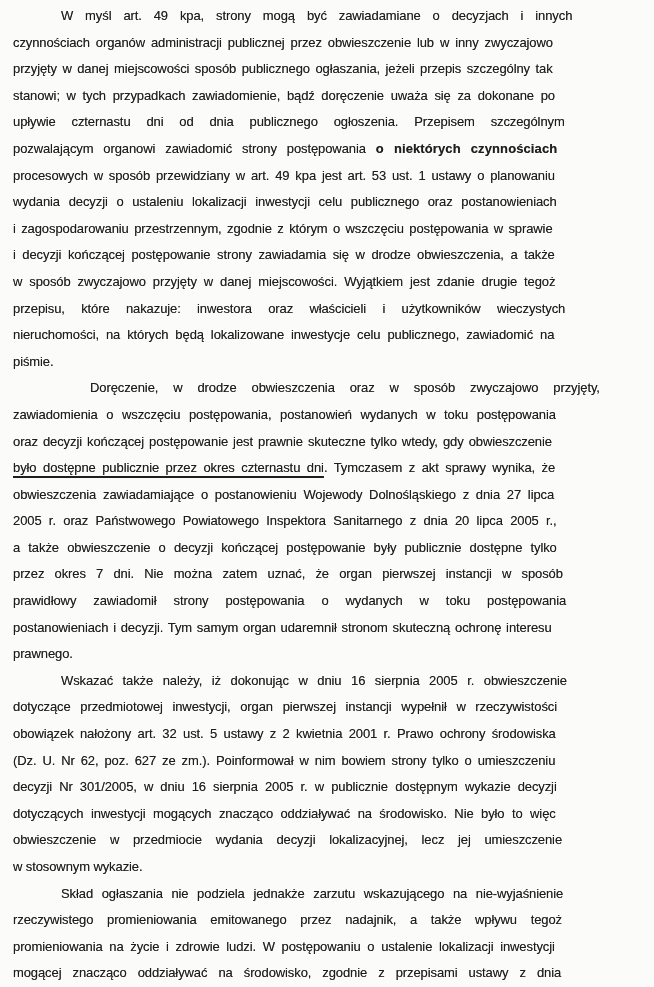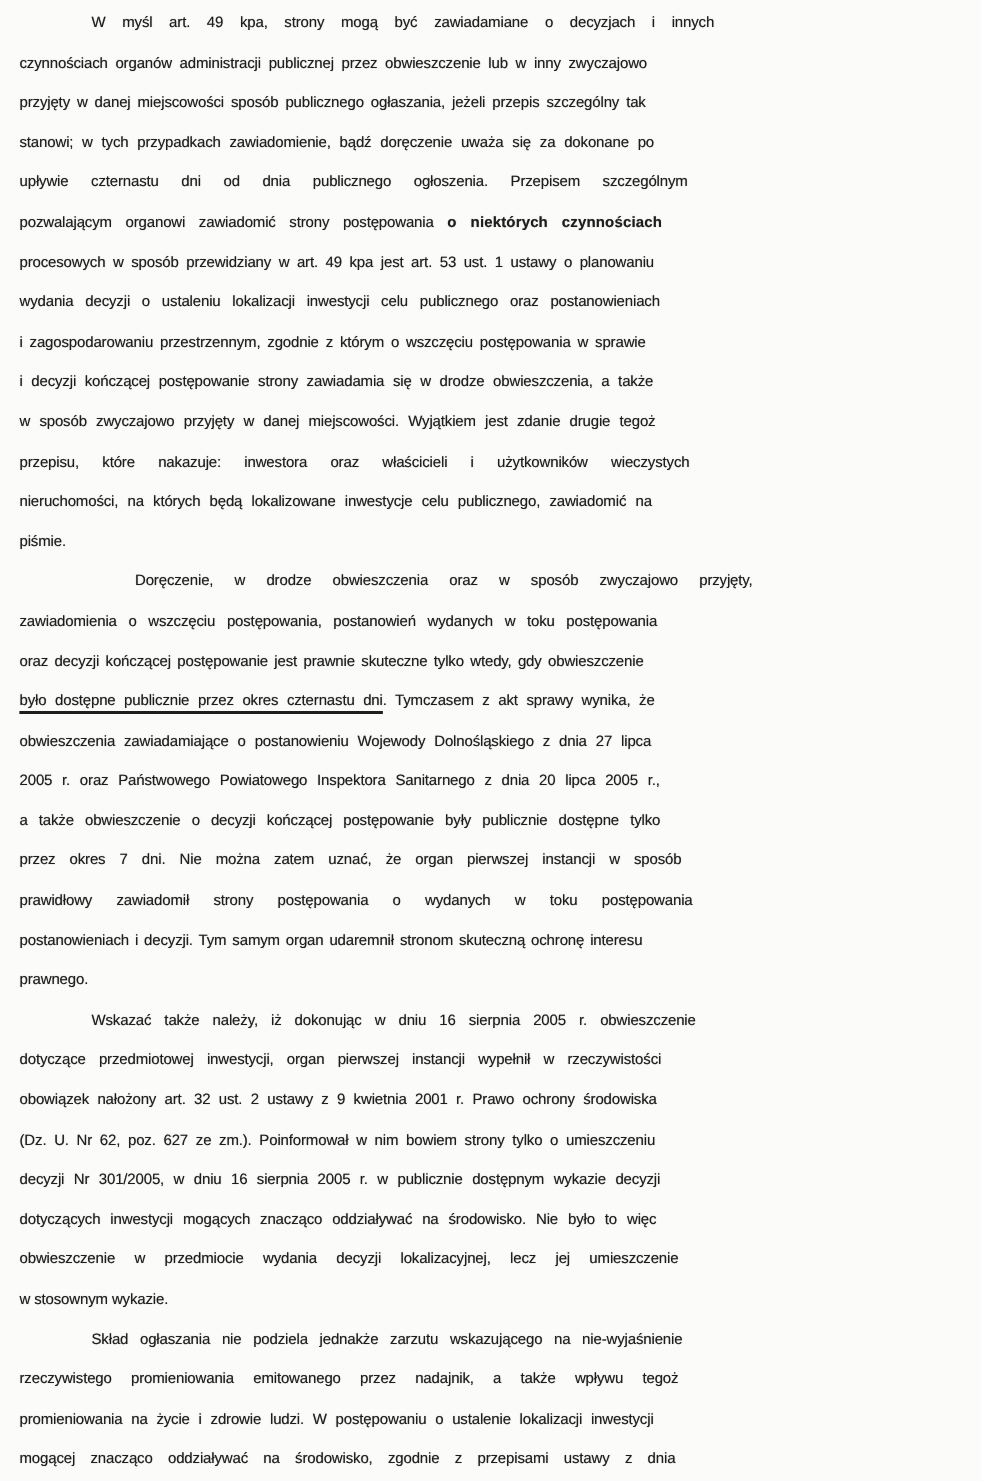--- a/index.html
+++ b/index.html
@@ -12,21 +12,21 @@
     height: 987px;
     overflow: hidden;
     background: var(--paper);
   }
   .page {
     width: 654px;
     height: 987px;
     padding: 3px 8px 0 13px;
     background: var(--paper);
     font-family: "Liberation Sans", "DejaVu Sans", sans-serif;
-    font-size: 10px;
+    font-size: 13px;
     color: var(--ink);
     text-shadow: 0 0 0.6px rgba(20,20,20,0.55); 
     letter-spacing: -0.1px;
   }
   .para { display: block; }
   .line {
     display: block;
     height: 26.6px;
     line-height: 26.6px;
     width: 100%;
@@ -75,21 +75,21 @@
       <div class="line"><span class="line-inner" style="word-spacing: 3.84px;"><span class="seg">2005 r. oraz Państwowego Powiatowego Inspektora Sanitarnego z dnia 20 lipca 2005 r.,</span></span></div>
       <div class="line"><span class="line-inner" style="word-spacing: 4.71px;"><span class="seg">a także obwieszczenie o decyzji kończącej postępowanie były publicznie dostępne tylko</span></span></div>
       <div class="line"><span class="line-inner" style="word-spacing: 6.72px;"><span class="seg">przez okres 7 dni. Nie można zatem uznać, że organ pierwszej instancji w sposób</span></span></div>
       <div class="line"><span class="line-inner" style="word-spacing: 13.49px;"><span class="seg">prawidłowy zawiadomił strony postępowania o wydanych w toku postępowania</span></span></div>
       <div class="line"><span class="line-inner" style="word-spacing: 1.28px;"><span class="seg">postanowieniach i decyzji. Tym samym organ udaremnił stronom skuteczną ochronę interesu</span></span></div>
       <div class="line"><span class="line-inner"><span class="seg">prawnego.</span></span></div>
     </div>
     <div class="para">
       <div class="line indent"><span class="line-inner" style="word-spacing: 6.04px;"><span class="seg">Wskazać także należy, iż dokonując w dniu 16 sierpnia 2005 r. obwieszczenie</span></span></div>
       <div class="line"><span class="line-inner" style="word-spacing: 6.14px;"><span class="seg">dotyczące przedmiotowej inwestycji, organ pierwszej instancji wypełnił w rzeczywistości</span></span></div>
-      <div class="line"><span class="line-inner" style="word-spacing: 2.89px;"><span class="seg">obowiązek nałożony art. 32 ust. 2 ustawy z 9 kwietnia 2001 r. Prawo ochrony środowiska</span></span></div>
+      <div class="line"><span class="line-inner" style="word-spacing: 2.89px;"><span class="seg">obowiązek nałożony art. 32 ust. 5 ustawy z 2 kwietnia 2001 r. Prawo ochrony środowiska</span></span></div>
       <div class="line"><span class="line-inner" style="word-spacing: 2.48px;"><span class="seg">(Dz. U. Nr 62, poz. 627 ze zm.). Poinformował w nim bowiem strony tylko o umieszczeniu</span></span></div>
       <div class="line"><span class="line-inner" style="word-spacing: 3.63px;"><span class="seg">decyzji Nr 301/2005, w dniu 16 sierpnia 2005 r. w publicznie dostępnym wykazie decyzji</span></span></div>
       <div class="line"><span class="line-inner" style="word-spacing: 3.95px;"><span class="seg">dotyczących inwestycji mogących znacząco oddziaływać na środowisko. Nie było to więc</span></span></div>
       <div class="line"><span class="line-inner" style="word-spacing: 10.21px;"><span class="seg">obwieszczenie w przedmiocie wydania decyzji lokalizacyjnej, lecz jej umieszczenie</span></span></div>
       <div class="line"><span class="line-inner"><span class="seg">w stosownym wykazie.</span></span></div>
     </div>
     <div class="para">
       <div class="line indent"><span class="line-inner" style="word-spacing: 5.12px;"><span class="seg">Skład ogłaszania nie podziela jednakże zarzutu wskazującego na nie-wyjaśnienie</span></span></div>
       <div class="line"><span class="line-inner" style="word-spacing: 10.15px;"><span class="seg">rzeczywistego promieniowania emitowanego przez nadajnik, a także wpływu tegoż</span></span></div>
       <div class="line"><span class="line-inner" style="word-spacing: 3.17px;"><span class="seg">promieniowania na życie i zdrowie ludzi. W postępowaniu o ustalenie lokalizacji inwestycji</span></span></div>

